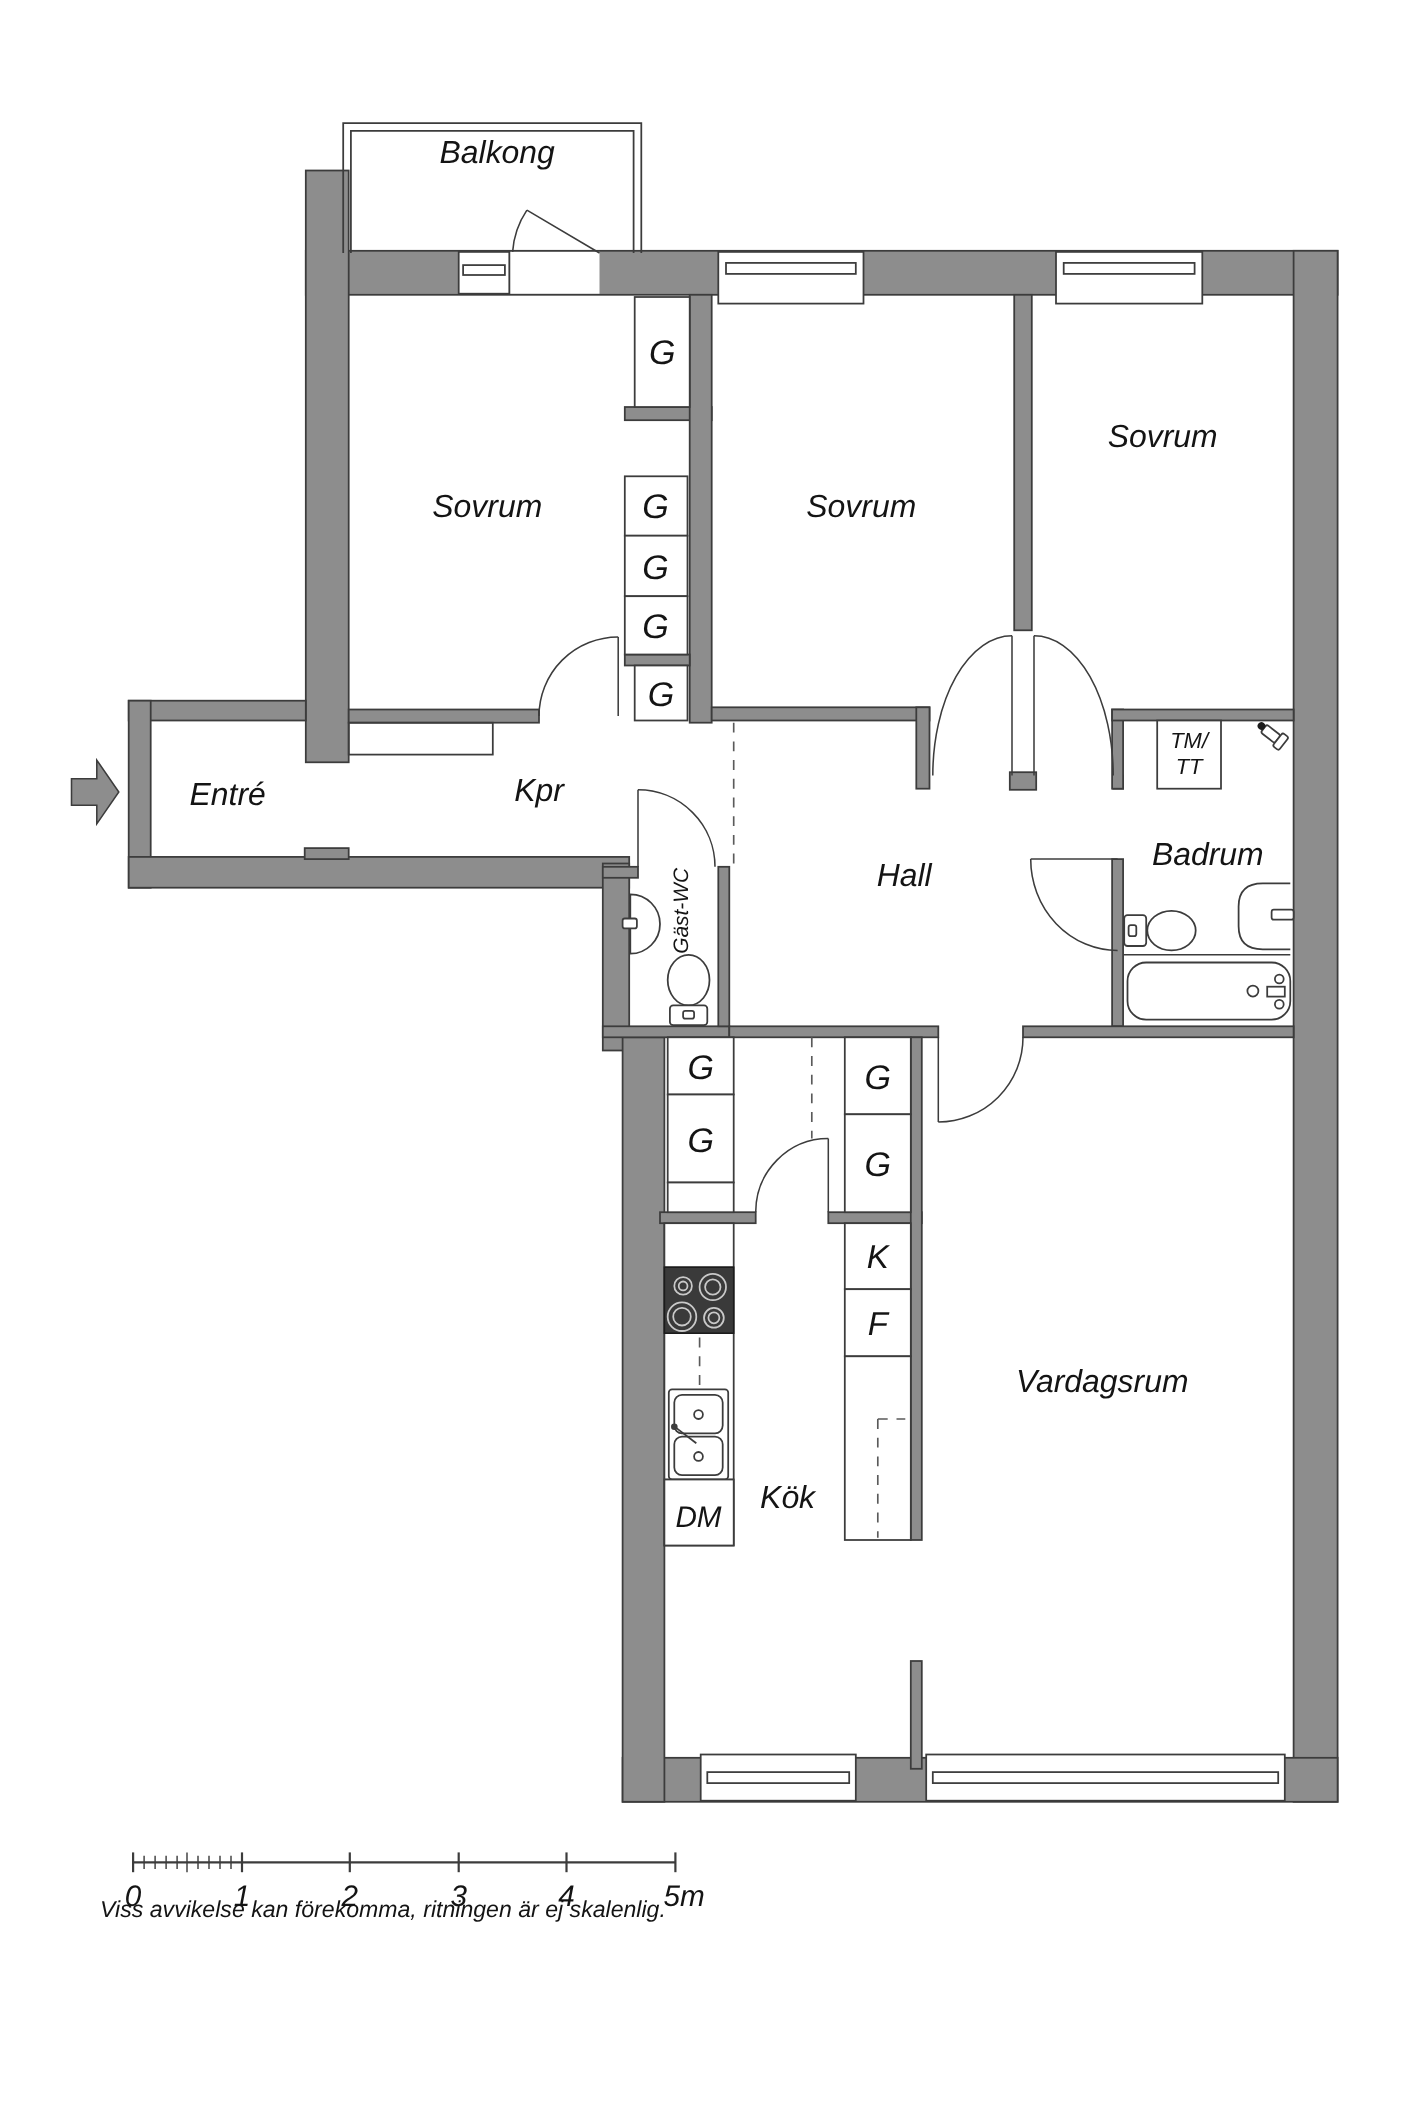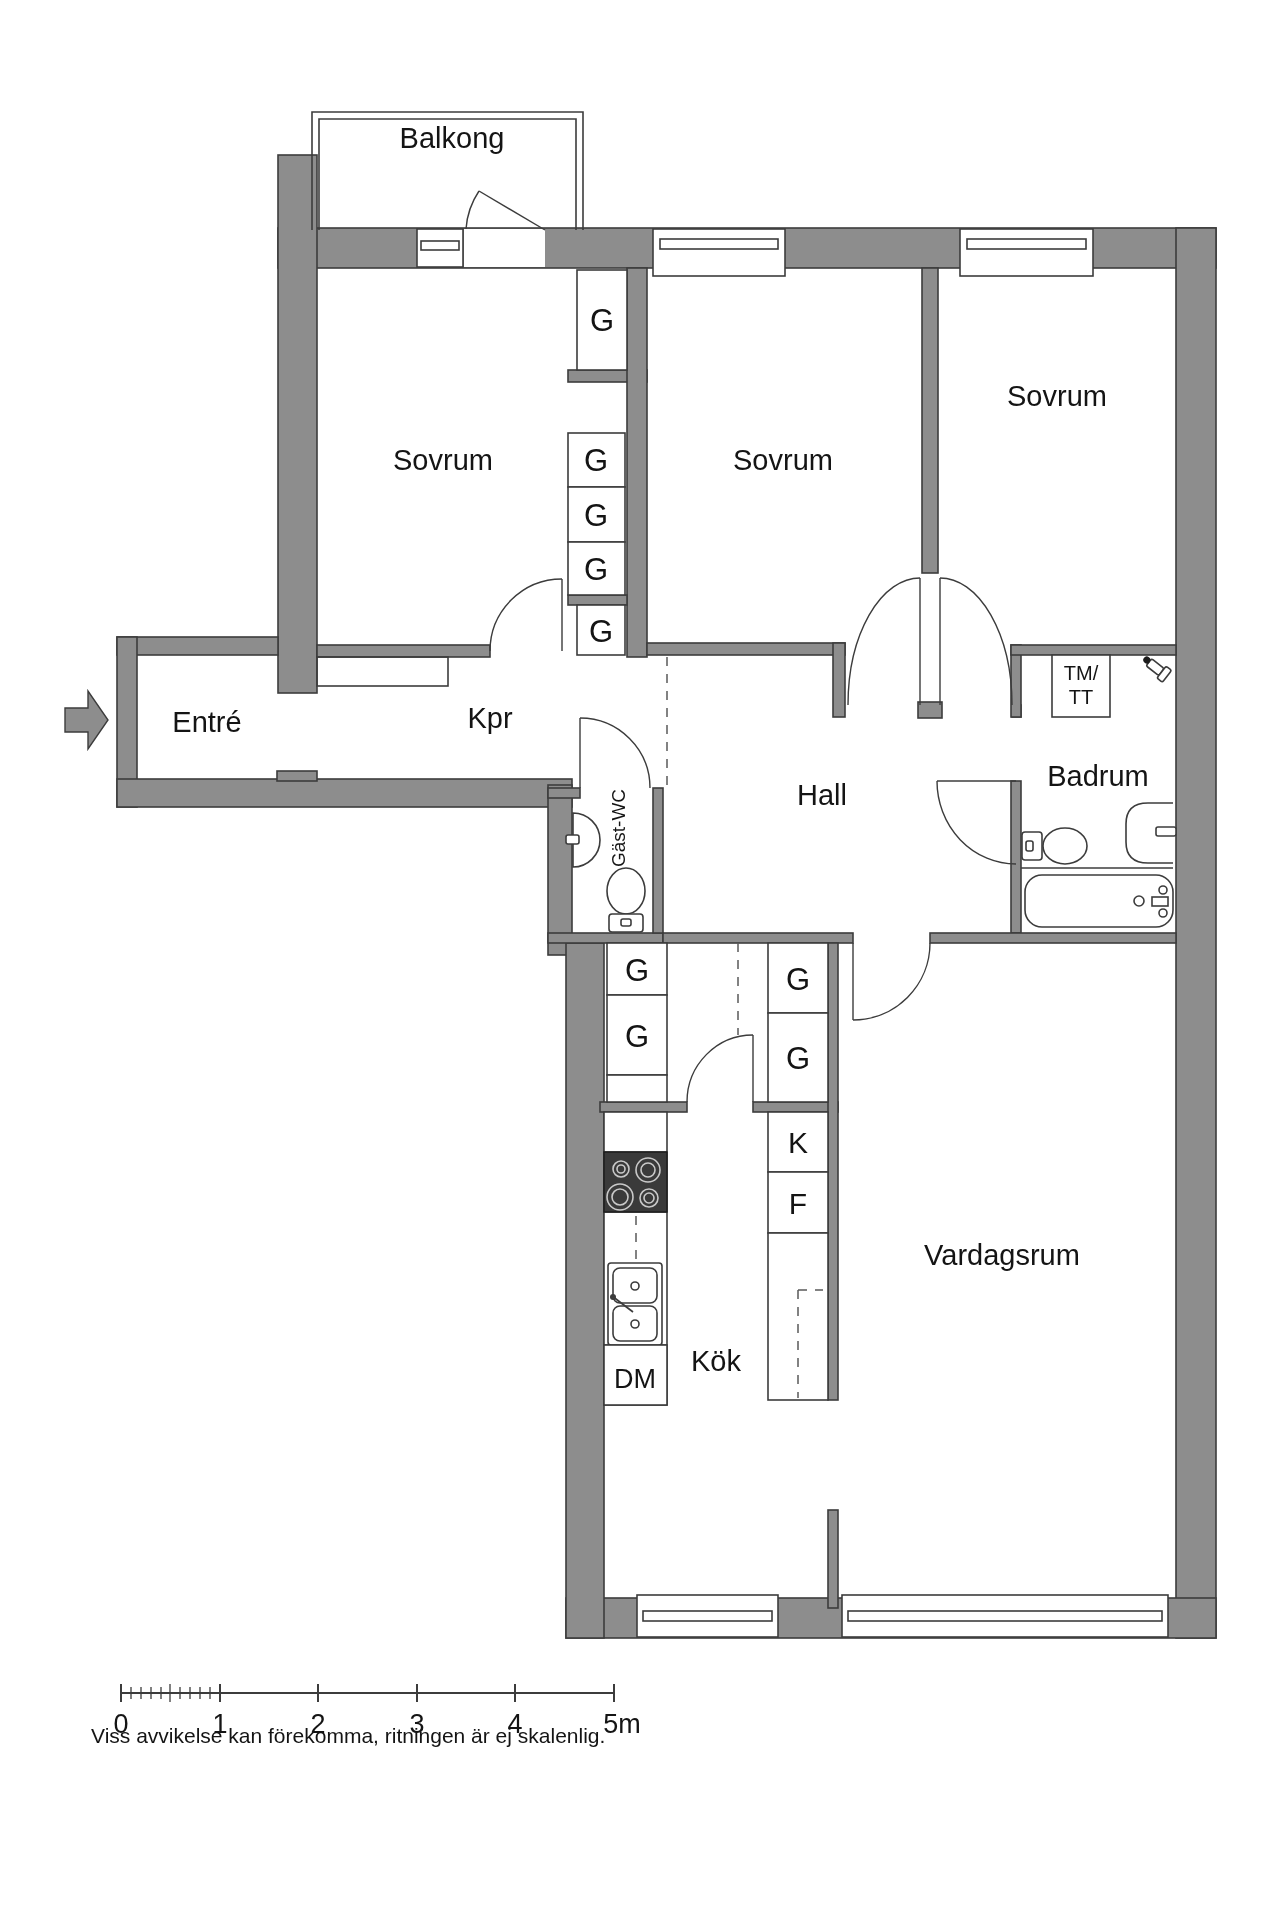--- a/index.html
+++ b/index.html
@@ -1,16 +1,16 @@
 <!DOCTYPE html>
 <html><head>
 <meta charset="utf-8">
 <style>
   html,body{margin:0;padding:0;background:#ffffff;}
-  .page{width:1280px;height:1920px;background:#fff;position:relative;overflow:hidden;}
+  .page{width:1280px;height:1920px;background:#fff;position:relative;overflow:hidden;font-style:italic;}
   svg text{font-family:"Liberation Sans","DejaVu Sans",sans-serif;fill:#141414;}
   .room-label{font-size:29px;}
   .small-label{font-size:20px;}
   .g-label{font-size:31px;}
   .kf-label{font-size:30px;}
   .dm-label{font-size:27px;}
   .wc-label{font-size:19px;}
   .scale-label{font-size:27px;}
   .disclaimer{font-size:21px;}
   .thin{fill:none;stroke:#3c3c3c;stroke-width:1.6;}

